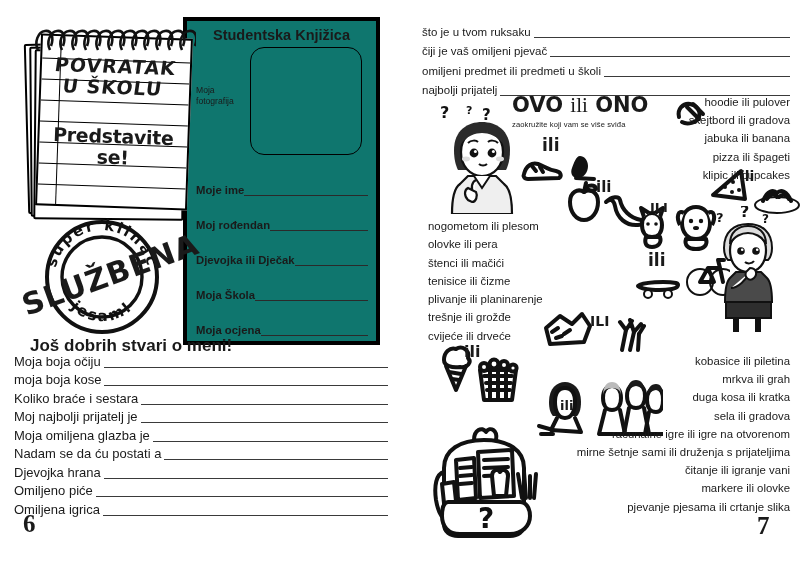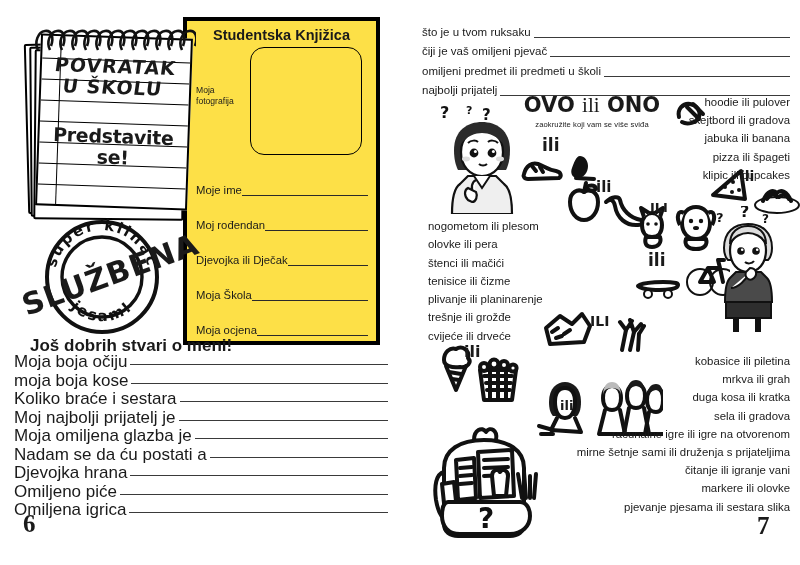--- a/index.html
+++ b/index.html
@@ -36,48 +36,48 @@
 
   
   .stamp{position:absolute;left:22px;top:218px;width:160px;height:118px;}
   .stamp-diag{position:absolute;left:-4px;top:42px;width:168px;text-align:center;
      font-family:"DejaVu Sans", sans-serif;font-weight:900;font-size:30px;
      letter-spacing:1px;transform:rotate(-20deg);z-index:4;}
 
   
   .h-jos{position:absolute;left:30px;top:336px;font-weight:700;font-size:17px;}
   .form-list{position:absolute;left:14px;top:352px;width:374px;}
-  .frow{display:flex;align-items:flex-start;height:18.5px;font-size:17px;}
+  .frow{display:flex;align-items:center;height:18.5px;font-size:13px;}
   .frow .lbl{white-space:nowrap;padding-right:3px;}
   .frow .ln{flex:1;border-bottom:1px solid #3a3a3a;height:12px;}
   .pgnum{position:absolute;font-family:"Liberation Serif", serif;font-weight:700;font-size:25px;}
   .pg6{left:23px;top:510px;}
   .pg7{left:757px;top:512px;}
 
   
   .card{position:absolute;left:183px;top:17px;width:197px;height:328px;
-     border:4px solid #000;background:#fde047;box-sizing:border-box;}
+     border:4px solid #000;background:#0f766e;box-sizing:border-box;}
   .card-title{text-align:center;font-weight:700;font-size:14.5px;margin-top:6px;}
   .photo-wrap{position:relative;height:110px;margin-top:4px;}
   .photo-box{position:absolute;right:14px;top:0;width:110px;height:106px;
      border:1.4px solid #000;border-radius:14px;}
   .photo-lbl{position:absolute;left:9px;top:38px;width:56px;font-size:8.6px;line-height:11px;}
-  .card-rows{margin-top:4px;padding:0 8px 0 9px;}
+  .card-rows{margin-top:4px;padding:0 8px 0 9px;font-weight:bold;}
   .crow{display:flex;align-items:flex-end;height:35px;font-size:11.3px;}
   .crow .lbl{white-space:nowrap;}
   .crow .ln{flex:1;border-bottom:1.1px solid #2a2a2a;height:13px;}
 
   
   .rtop{position:absolute;left:22px;top:18px;width:368px;}
   .rrow{display:flex;align-items:flex-end;height:19.5px;font-size:11.5px;}
   .rrow .lbl{white-space:nowrap;padding-right:3px;}
   .rrow .ln{flex:1;border-bottom:1px solid #3a3a3a;height:12px;}
 
   
-  .ovo{position:absolute;left:112px;top:92px;width:160px;text-align:center;}
+  .ovo{position:absolute;left:112px;top:92px;width:160px;text-align:left;}
   .ovo-main{font-family:"DejaVu Serif", serif;font-weight:700;font-size:21px;letter-spacing:0px;}
   .ovo-main .em{font-family:"DejaVu Sans", sans-serif;font-weight:900;}
   .ovo-main .it{font-family:"Liberation Serif", serif;font-weight:400;font-style:normal;}
   .ovo-sub{font-size:7.6px;margin-top:2px;letter-spacing:0.1px;}
 
   
   .list-right{position:absolute;right:10px;font-size:11.4px;text-align:right;line-height:18.2px;}
   .lr1{top:93px;}
   .list-left{position:absolute;left:28px;top:217px;font-size:11.4px;text-align:left;line-height:18.3px;}
   .lr2{top:352px;}
@@ -457,17 +457,17 @@
 
   <div class="list-right lr2">
     <div>kobasice ili piletina</div>
     <div>mrkva ili grah</div>
     <div>duga kosa ili kratka</div>
     <div>sela ili gradova</div>
     <div>računalne igre ili igre na otvorenom</div>
     <div>mirne šetnje sami ili druženja s prijateljima</div>
     <div>čitanje ili igranje vani</div>
     <div>markere ili olovke</div>
-    <div>pjevanje pjesama ili sestara slika</div>
+    <div>pjevanje pjesama ili crtanje slika</div>
   </div>
 
   <div class="pgnum pg7" style="left:357px;top:512px">7</div>
 </div>
 
 </body></html>

